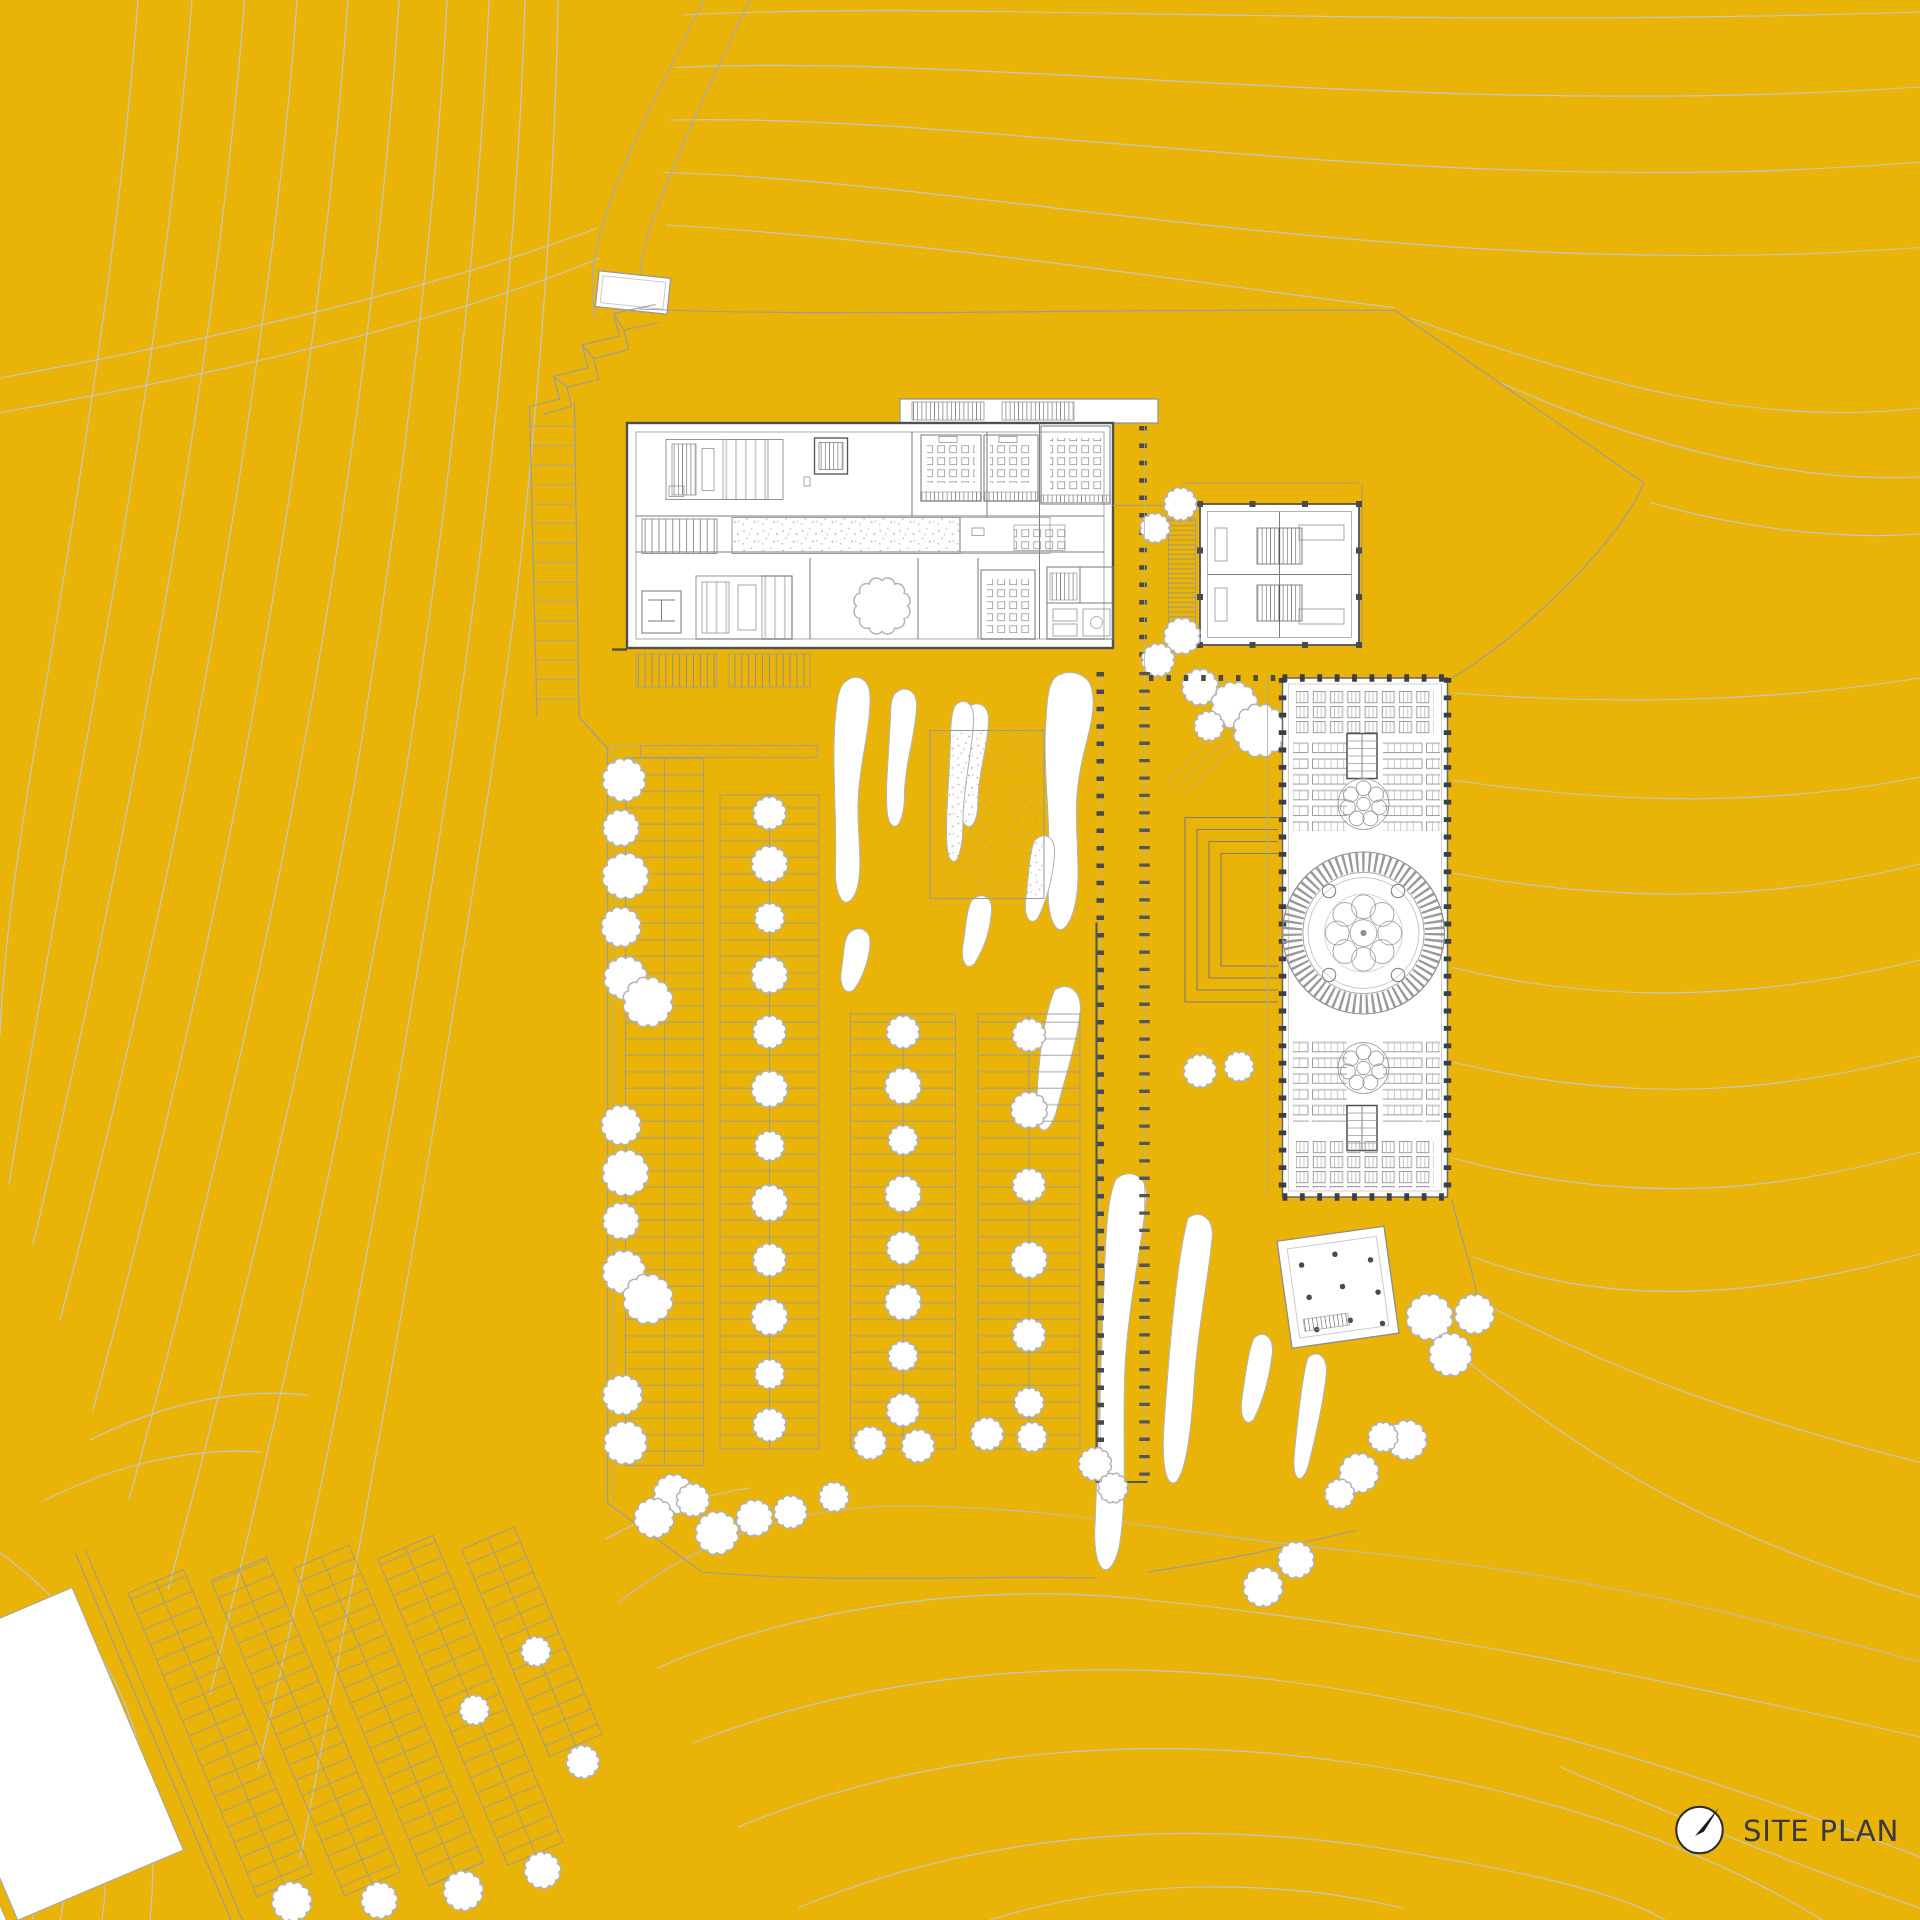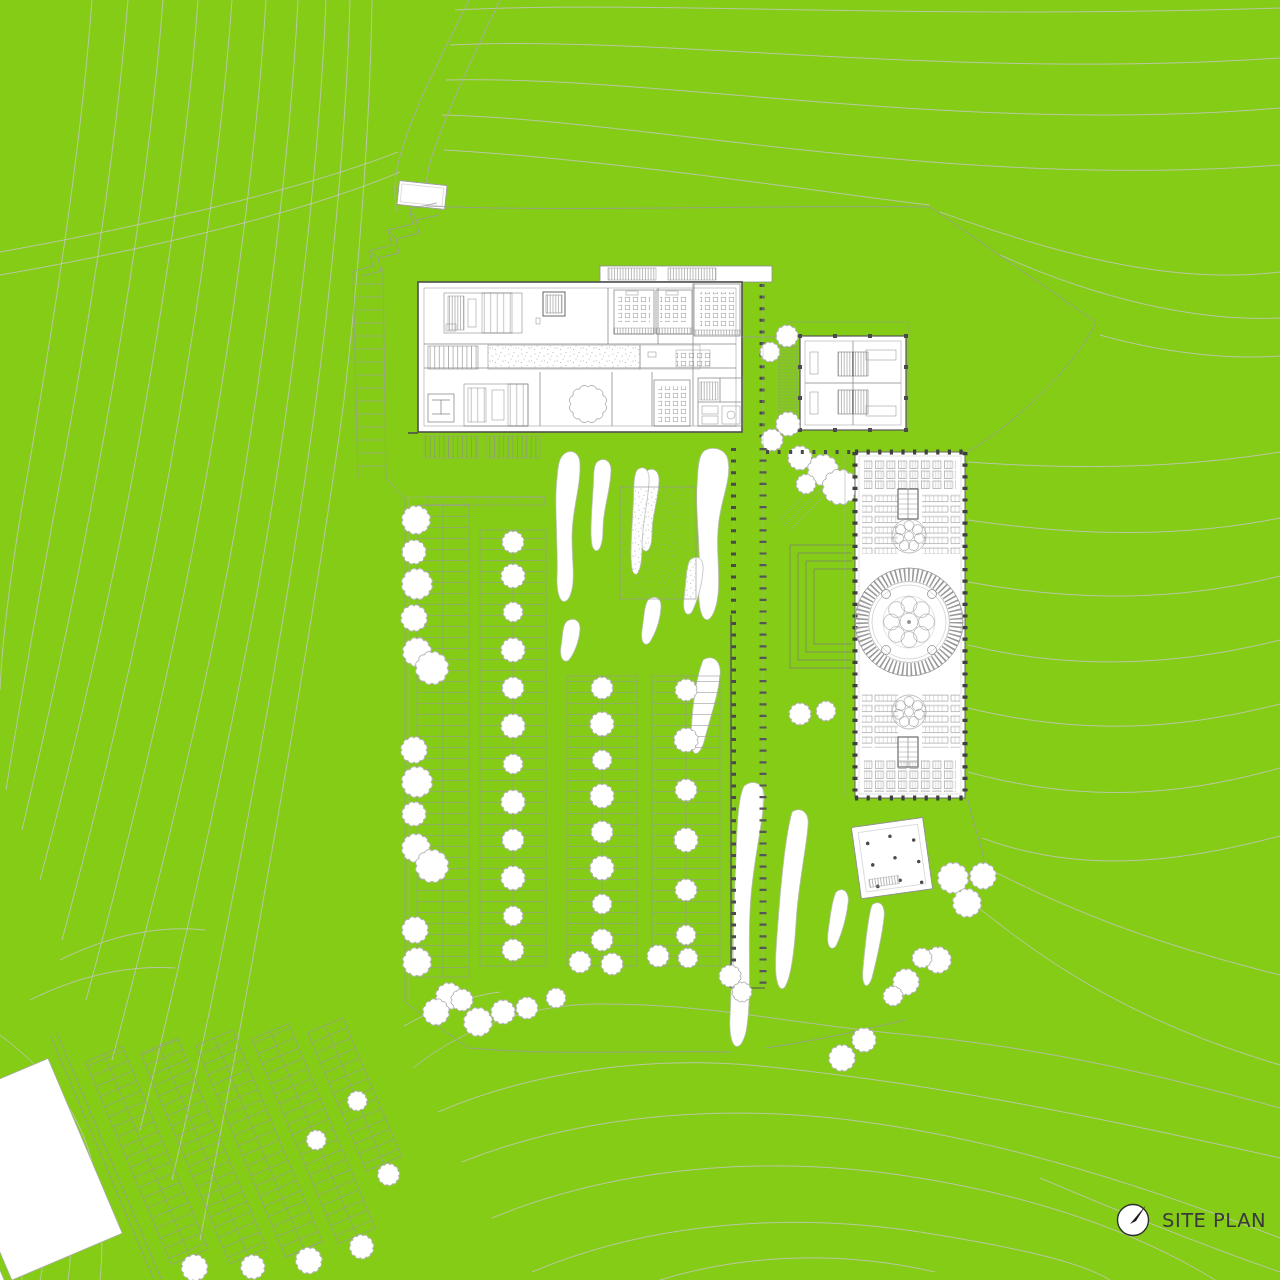--- a/index.html
+++ b/index.html
@@ -1,16 +1,16 @@
 <!DOCTYPE html>
 <html><head>
 <meta charset="utf-8">
 <style>
   html,body{margin:0;padding:0;background:#ffffff;}
-  .canvas{width:1280px;height:1280px;position:relative;background:#84cc16;overflow:hidden;}
+  .canvas{width:1280px;height:1280px;position:relative;background:#eab308;overflow:hidden;}
   svg{display:block;}
   .contour{fill:none;stroke:#c6c6c6;stroke-width:.8;}
   .contour2{fill:none;stroke:#bdbdbd;stroke-width:.8;}
   .road{fill:none;stroke:#ababab;stroke-width:.9;}
   .bnd{fill:none;stroke:#9c9c9c;stroke-width:.8;}
   .wall{fill:#ffffff;stroke:#4f4f4f;stroke-width:1.6;}
   .wall2{fill:none;stroke:#9a9a9a;stroke-width:.55;}
   .part{fill:none;stroke:#7d7d7d;stroke-width:.7;}
   .lite{fill:none;stroke:#ababab;stroke-width:.55;}
   .tree{fill:#ffffff;stroke:#b3b3b3;stroke-width:1;}

